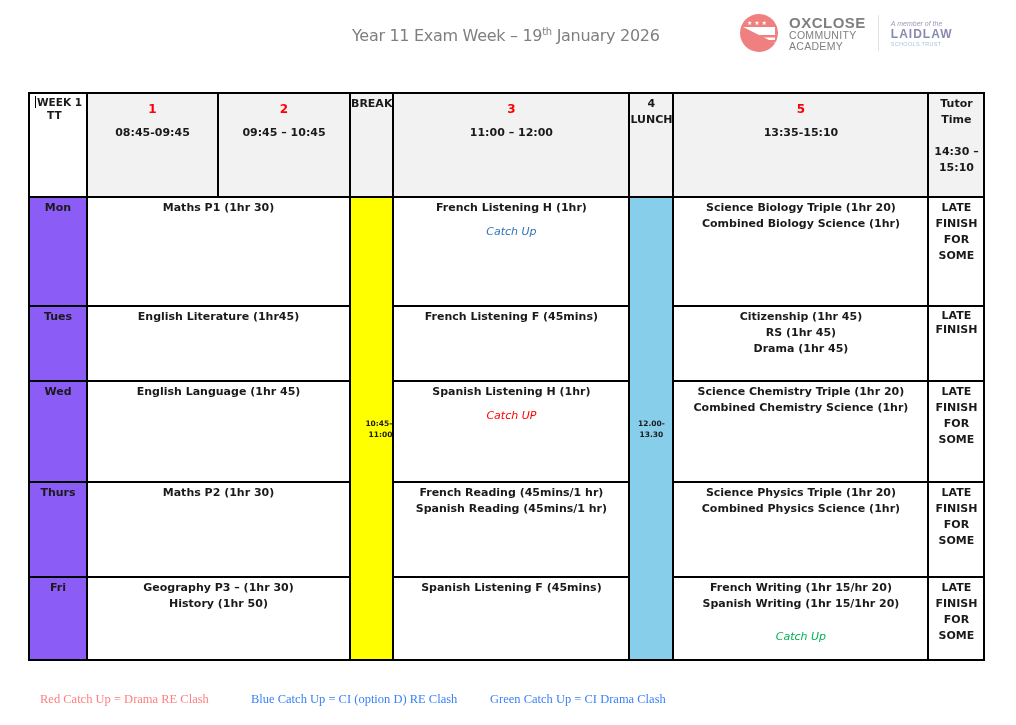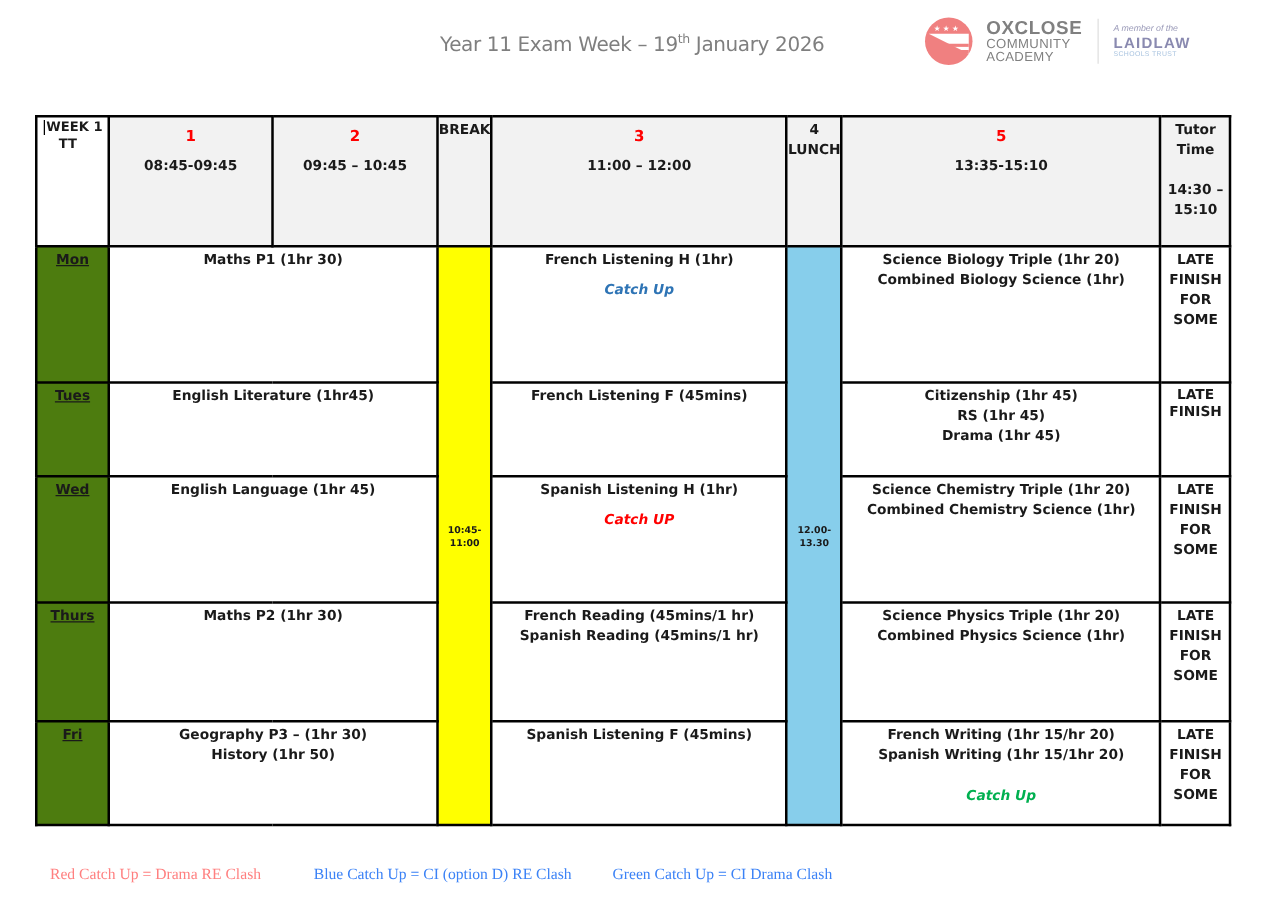--- a/index.html
+++ b/index.html
@@ -17,25 +17,25 @@
   .laidlaw .name { font-size: 12px; font-weight: bold; color: #8a8ab0; letter-spacing: 1px; line-height: 14px; }
   .laidlaw .trust { font-size: 5.5px; color: #aac4e0; letter-spacing: 0.3px; }
 
   table.tt { position: absolute; left: 28px; top: 92px; border-collapse: collapse; table-layout: fixed; font-family: "DejaVu Sans", sans-serif; }
   table.tt td { border: 2px solid #000; vertical-align: top; text-align: center; font-size: 11px; font-weight: bold; color: #1a1a1a; padding-top: 7px; line-height: 16px; }
   .hdr { background: #f2f2f2; height: 104px; }
   .red { color: #ff0000; }
   .num { color: #ff0000; font-size: 12px; display: block; }
   .time { display: block; margin-top: 8px; }
   .tiny { font-size: 7px; line-height: 10px; color: #ff0000; padding-top: 2px !important; }
-  .day { background: #4d7c0f; text-decoration: underline; font-size: 11px; }
+  .day { background: #8b5cf6; font-size: 11px; }
   .yellow { background: #ffff00; }
   .blue { background: #87ceeb; }
-  .span-time { font-size: 7.5px; line-height: 11px; color: #1a1a1a; vertical-align: middle !important; }
-  .catch { font-style: italic; font-weight: bold; display: block; margin-top: 8px; }
+  .span-time { font-size: 7.5px; line-height: 11px; color: #1a1a1a; vertical-align: middle !important; text-align: right; }
+  .catch { font-style: italic; font-weight: normal; display: block; margin-top: 8px; }
   .tutor { font-size: 11px; line-height: 16.5px; margin-top: 16px; }
   .legend { position: absolute; top: 692px; font-family: "Liberation Serif", serif; font-size: 12.5px; white-space: nowrap; }
 </style>
 </head>
 <body>
 
 <div class="title"><span>Year 11 Exam Week – 19</span><sup>th</sup><span> January 2026</span></div>
 
 <div class="logo">
   <div class="crest">

